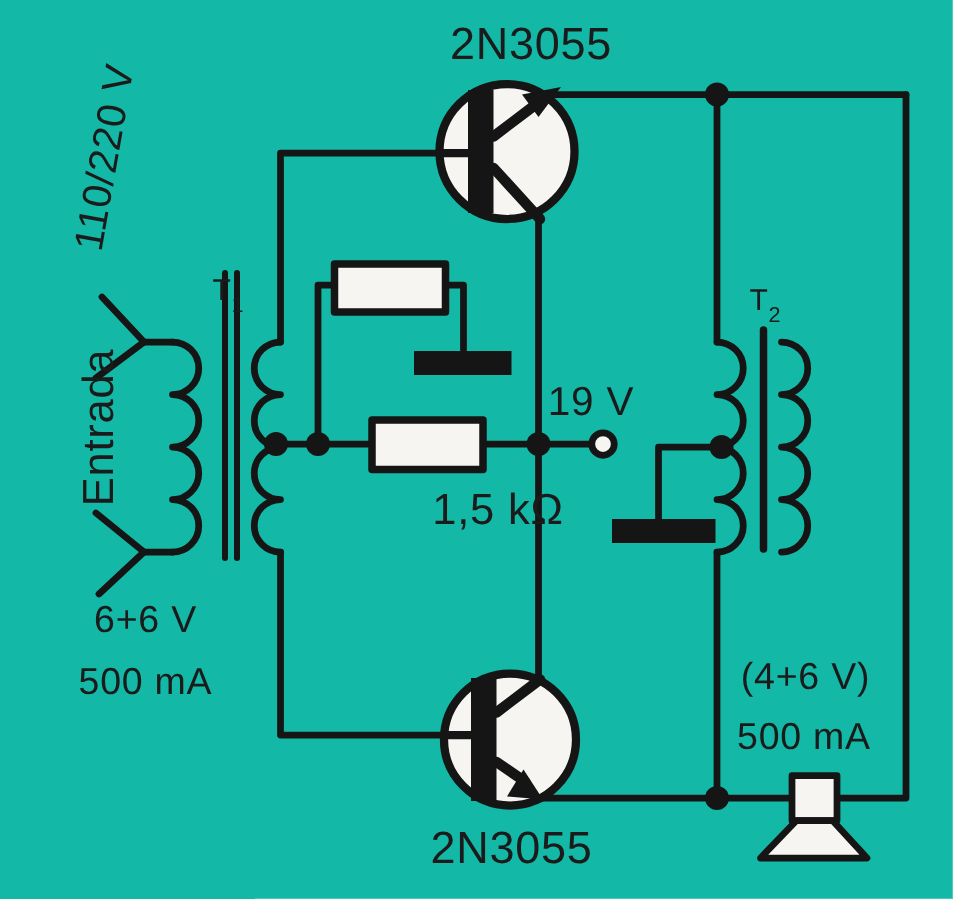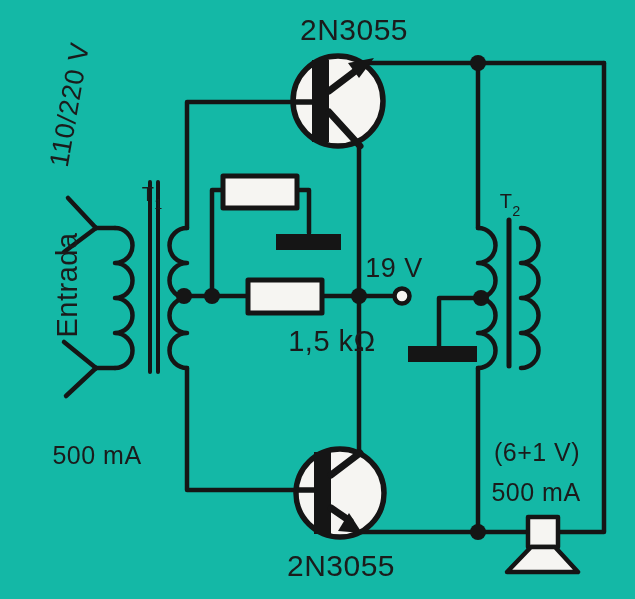--- a/index.html
+++ b/index.html
@@ -154,18 +154,19 @@
   <div class="lbl s29" style="left:288px;top:341px;margin-left:44px;">1,5 kΩ</div>
 
   <div class="lbl s27" style="left:394px;top:268px;">19 V</div>
 
   <div class="lbl s28" style="left:152px;top:196px;"><span>T</span><sub>1</sub></div>
   <div class="lbl s28" style="left:510px;top:203px;"><span>T</span><sub>2</sub></div>
 
   <div class="lbl rot80 s27" style="left:70px;top:105px;">110/220 V</div>
   <div class="lbl rot90 s29" style="left:67px;top:285px;">Entrada</div>
 
+  <div class="lbl s25" style="left:97px;top:414px;">6+6 V</div>
   <div class="lbl s25" style="left:97px;top:455px;">500 mA</div>
 
-  <div class="lbl s25" style="left:537px;top:452px;">(6+1 V)</div>
+  <div class="lbl s25" style="left:537px;top:452px;">(4+6 V)</div>
   <div class="lbl s25" style="left:536px;top:492px;">500 mA</div>
 
 </div>
 
 </body></html>

